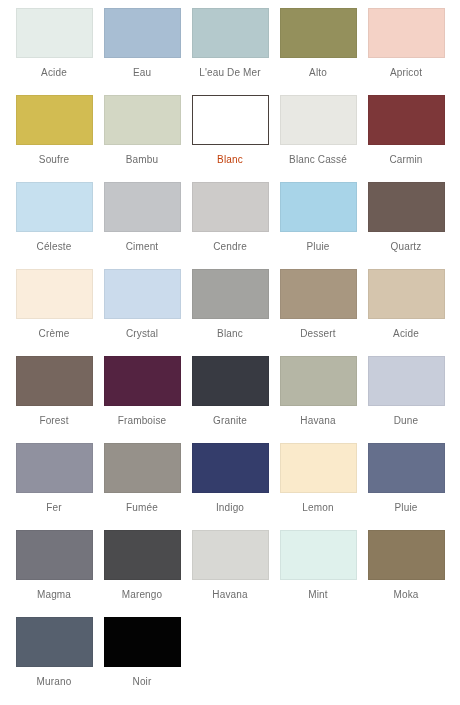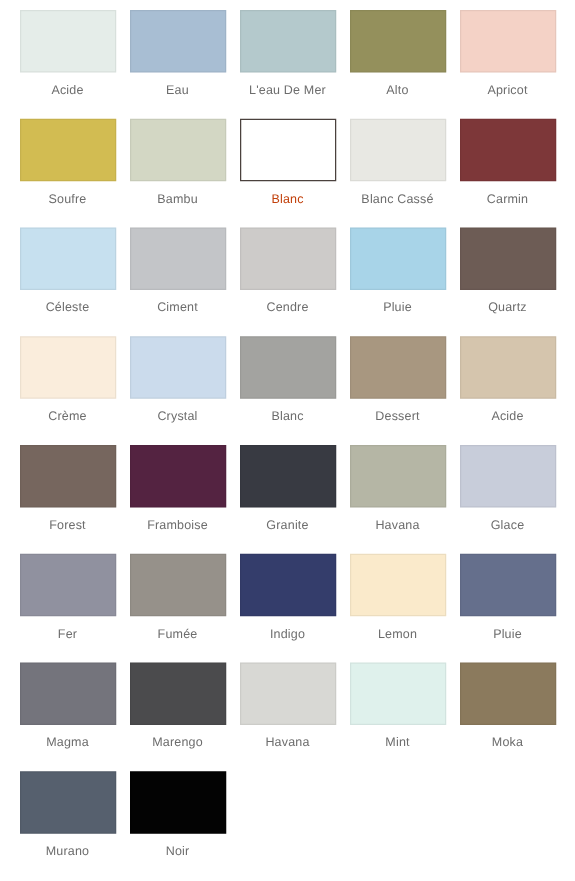--- a/index.html
+++ b/index.html
@@ -165,21 +165,21 @@
       <div class="swatch-cell">
         <div class="swatch-chip" title="Granite" style="background: rgb(56, 58, 66);"></div>
         <div class="swatch-label">Granite</div>
       </div>
       <div class="swatch-cell">
         <div class="swatch-chip" title="Havana" style="background: rgb(181, 182, 165);"></div>
         <div class="swatch-label">Havana</div>
       </div>
       <div class="swatch-cell">
         <div class="swatch-chip" title="Glace" style="background: rgb(200, 205, 218);"></div>
-        <div class="swatch-label">Glace</div>
+        <div class="swatch-label">Dune</div>
       </div>
       <div class="swatch-cell">
         <div class="swatch-chip" title="Fer" style="background: rgb(144, 145, 159);"></div>
         <div class="swatch-label">Fer</div>
       </div>
       <div class="swatch-cell">
         <div class="swatch-chip" title="Fumée" style="background: rgb(150, 145, 138);"></div>
         <div class="swatch-label">Fumée</div>
       </div>
       <div class="swatch-cell">

